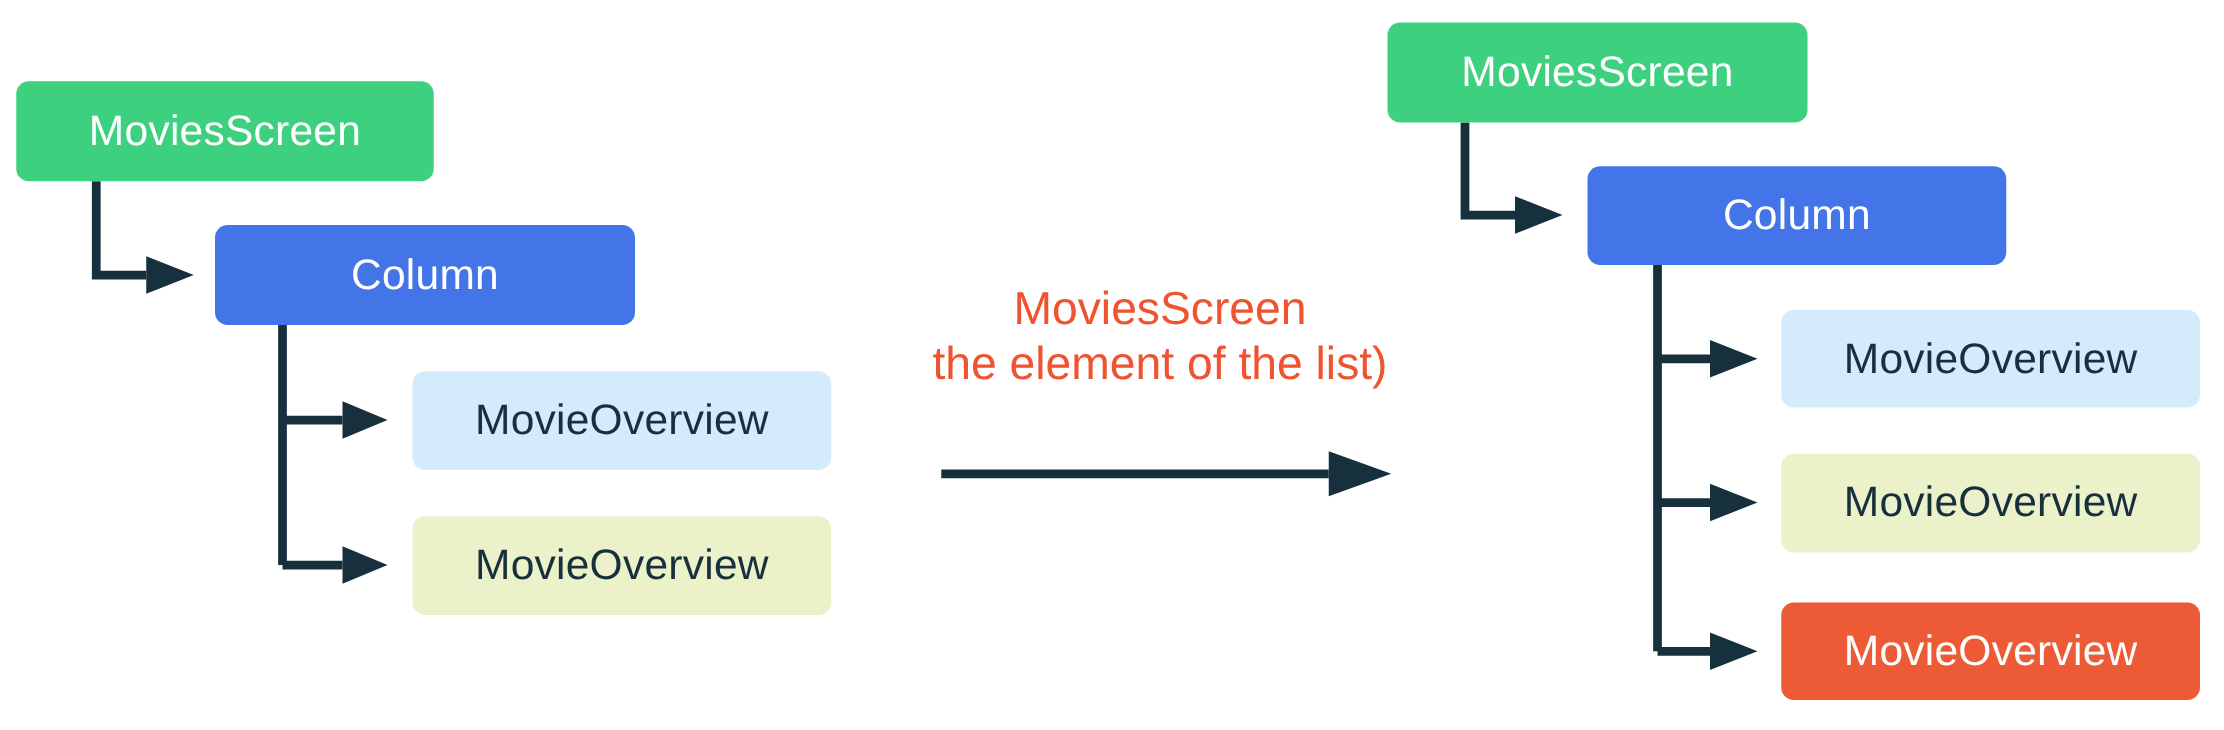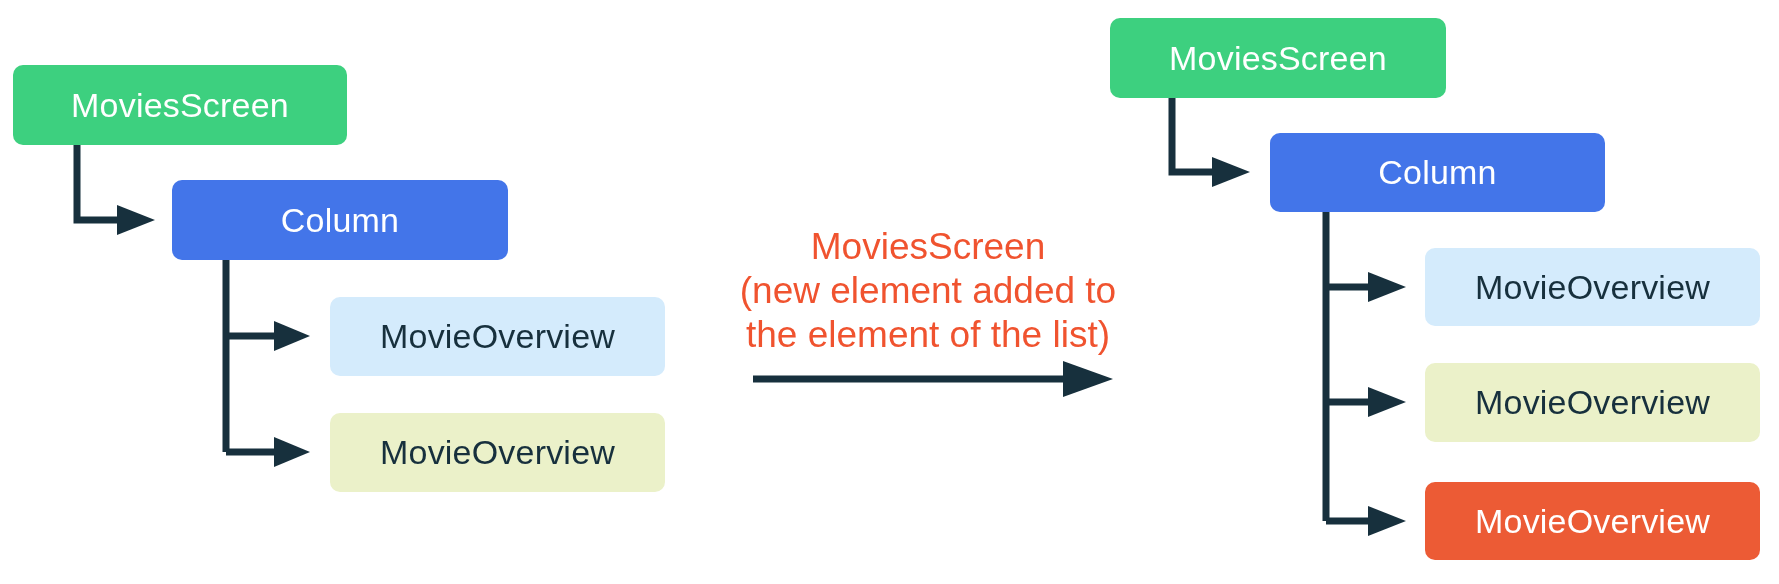--- a/index.html
+++ b/index.html
@@ -114,21 +114,20 @@
   </div>
   <div class="node node--childblue n-before-child1">
     <span>MovieOverview</span>
   </div>
   <div class="node node--childyellow n-before-child2">
     <span>MovieOverview</span>
   </div>
 
   <div class="annotation">
     <div>MoviesScreen</div>
-    <div>(new element added to</div>
     <div>the element of the list)</div>
   </div>
 
   <div class="node node--screen n-after-root">
     <span>MoviesScreen</span>
   </div>
   <div class="node node--column n-after-column">
     <span>Column</span>
   </div>
   <div class="node node--childblue n-after-child1">

